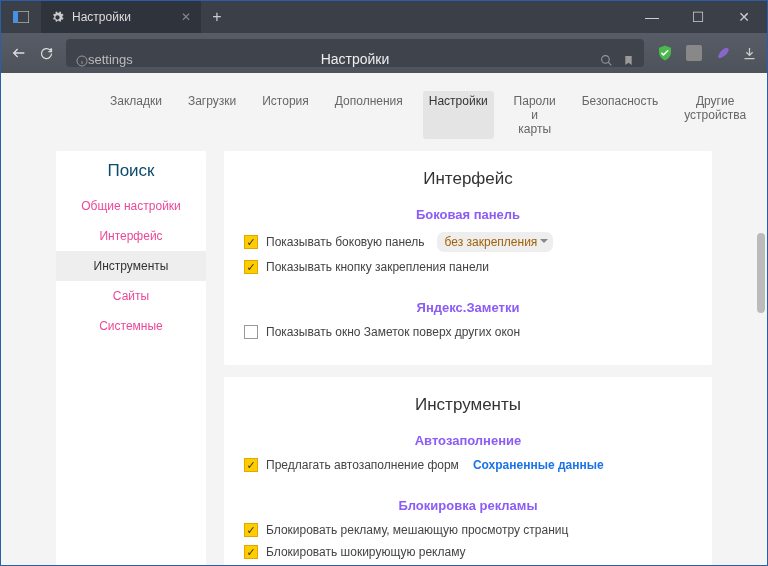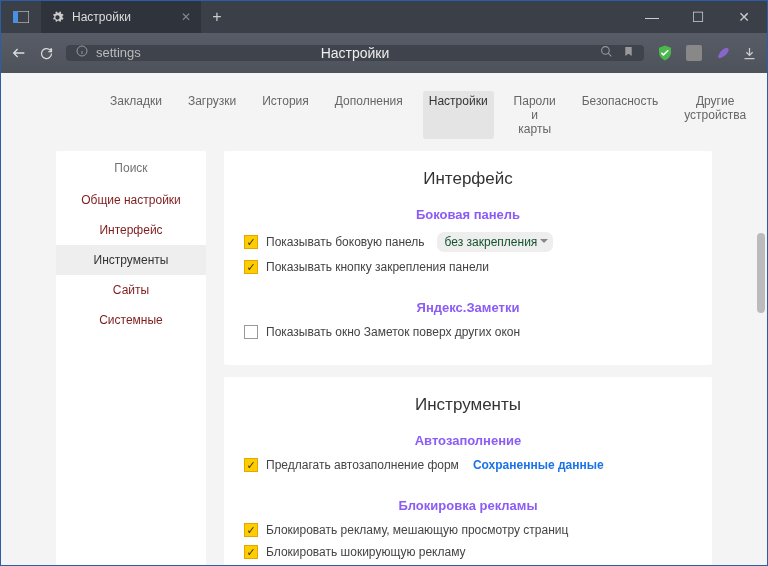--- a/index.html
+++ b/index.html
@@ -6,44 +6,44 @@
 body { width: 768px; height: 566px; overflow: hidden; background: #fff; border: 1px solid #2b5ea8; }
 .titlebar { height: 32px; background: #3a3f48; display: flex; align-items: center; }
 .sidebar-toggle { width: 40px; display: flex; justify-content: center; color: #ccc; }
 .tab { height: 32px; background: #2f333b; display: flex; align-items: center; padding: 0 10px; color: #ddd; font-size: 12px; gap: 8px; min-width: 160px; }
 .tab-close { margin-left: auto; color: #888; cursor: pointer; }
 .new-tab { width: 32px; display: flex; justify-content: center; color: #ccc; font-size: 16px; }
 .win-controls { margin-left: auto; display: flex; }
 .win-btn { width: 46px; height: 32px; display: flex; align-items: center; justify-content: center; color: #ccc; font-size: 14px; }
 .toolbar { height: 40px; background: linear-gradient(#575c66,#4e525b); display: flex; align-items: center; padding: 0 10px; gap: 12px; }
 .nav-ico { color: #ddd; display:flex; align-items:center; justify-content:center; }
-.addr { flex: 1; background: #3f434c; height: 16px; border-radius: 4px; display: flex; align-items: flex-start; padding: 0 10px; color: #ccc; font-size: 13px; gap: 8px; position: relative; }
+.addr { flex: 1; background: #3f434c; height: 28px; border-radius: 4px; display: flex; align-items: flex-end; padding: 0 10px; color: #ccc; font-size: 13px; position: relative; }
 .addr-url { color: #bbb; }
 .addr-title { position: absolute; left: 50%; transform: translateX(-50%); color: #eee; font-size: 14px; }
 .addr-right { margin-left: auto; display: flex; gap: 10px; color: #999; }
 .tool-icons { display: flex; gap: 12px; align-items: center; }
 .shield { width:18px; height:18px; display:flex; align-items:center; justify-content:center; }
 .content { height: calc(100% - 72px); background: #f4f4f4; overflow-y: auto; padding: 0 55px; position: relative; text-align: center; }
 .scrollbar-r { position: absolute; right: 2px; top: 160px; width: 8px; height: 80px; background: #bbb; border-radius: 4px; }
 .tabs-row { display: flex; gap: 14px; padding: 18px 48px 12px; font-size: 12px; color: #666; }
 .tabs-row .tabitem { cursor: pointer; padding: 3px 6px; }
 .tabs-row .active { background: #e4e4e4; border-radius: 3px; color: #333; }
 .layout { display: flex; gap: 18px; }
 .sidebar { width: 150px; background: #fff; border-radius: 2px; }
-.search-box { padding: 10px 12px; color: #737373; font-size: 12px; border-bottom: 0; }
-.side-item { padding: 8px 12px; font-size: 12px; color: #7f1d1d; cursor: pointer; }
+.search-box { padding: 10px 12px; color: #0c4a6e; font-size: 17px; border-bottom: 0; }
+.side-item { padding: 8px 12px; font-size: 12px; color: #ec4899; cursor: pointer; }
 .side-item.active { background: #eeeeee; color: #333; }
 .main { flex: 1; display: flex; flex-direction: column; gap: 12px; }
 .panel { background: #fff; border-radius: 2px; padding: 18px 20px; }
 .panel h2 { font-size: 17px; font-weight: normal; color: #333; margin-bottom: 18px; }
 .panel h3 { font-size: 13px; font-weight: bold; color: #8b5cf6; margin-bottom: 10px; margin-top: 4px;}
 .opt-row { display: flex; align-items: center; gap: 8px; font-size: 12px; color: #444; margin-bottom: 8px; }
 .chk { width: 14px; height: 14px; border: 1px solid #999; display: inline-flex; align-items: center; justify-content: center; font-size: 11px; }
 .chk.checked { background: #ffcc00; border-color: #e0a800; color: #333; }
-.dropdown { background: #eee; padding: 3px 16px 3px 8px; border-radius: 7px; font-size: 12px; color: #14532d; position: relative; margin-left: 4px;}
+.dropdown { background: #eee; padding: 3px 16px 3px 8px; border-radius: 7px; font-size: 12px; color: #a16207; position: relative; margin-left: 4px;}
 .dropdown::after { content: ""; position: absolute; right: 5px; top: 7px; border: 4px solid transparent; border-top-color: #888; }
 .link { color: #1a73e8; font-size: 12px; cursor: pointer; font-weight: bold; }
 .sep { height: 14px; }
 svg { display: block; }
 </style>
 </head>
 <body>
 
 <div class="titlebar">
   <div class="sidebar-toggle">

